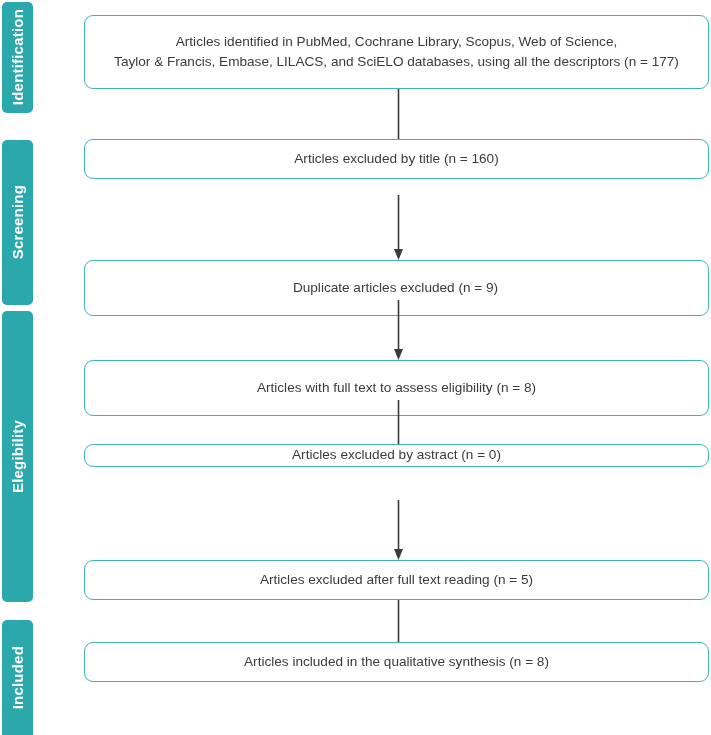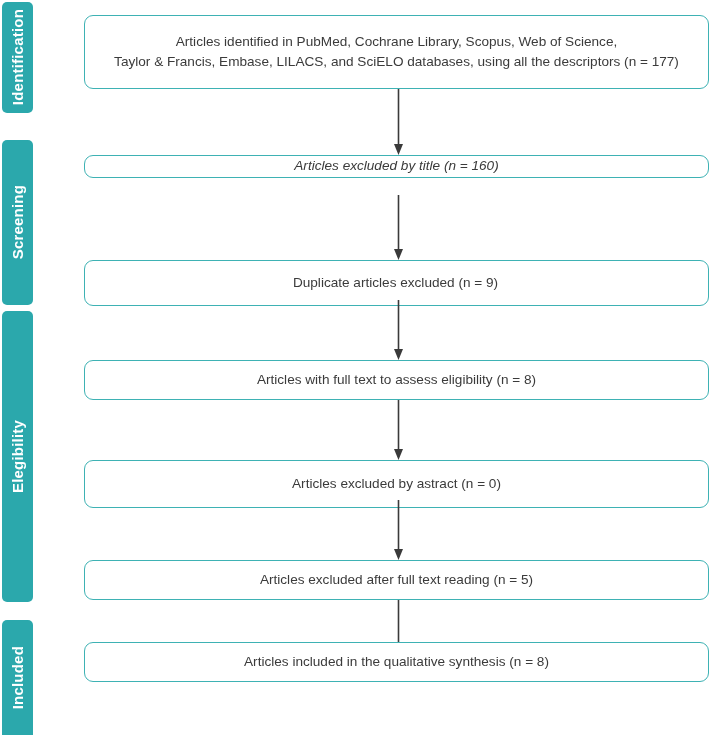--- a/index.html
+++ b/index.html
@@ -102,54 +102,54 @@
 Taylor &amp; Francis, Embase, LILACS, and SciELO databases, using all the descriptors (n = 177)</span>
   </div>
 
   <div class="connector" style="top:89px; height:66px;">
     <svg viewBox="0 0 11 66" preserveAspectRatio="none">
       <line x1="5.5" y1="0" x2="5.5" y2="56" stroke="#3a3a3a" stroke-width="1.6"></line>
       <polygon points="1,55 10,55 5.5,66" fill="#3a3a3a"></polygon>
     </svg>
   </div>
 
-  <div class="flow-box" style="top:155px; height:23px;font-style:italic;">
+  <div class="flow-box" style="top:139px; height:40px;">
     <span class="flow-box-text">Articles excluded by title (n = 160)</span>
   </div>
 
   <div class="connector" style="top:195px; height:65px;">
     <svg viewBox="0 0 11 65" preserveAspectRatio="none">
       <line x1="5.5" y1="0" x2="5.5" y2="55" stroke="#3a3a3a" stroke-width="1.6"></line>
       <polygon points="1,54 10,54 5.5,65" fill="#3a3a3a"></polygon>
     </svg>
   </div>
 
-  <div class="flow-box" style="top:260px; height:46px;padding-left:12px;">
+  <div class="flow-box" style="top:260px; height:56px;padding-left:12px;">
     <span class="flow-box-text">Duplicate articles excluded (n = 9)</span>
   </div>
 
   <div class="connector" style="top:300px; height:60px;">
     <svg viewBox="0 0 11 60" preserveAspectRatio="none">
       <line x1="5.5" y1="0" x2="5.5" y2="50" stroke="#3a3a3a" stroke-width="1.6"></line>
       <polygon points="1,49 10,49 5.5,60" fill="#3a3a3a"></polygon>
     </svg>
   </div>
 
-  <div class="flow-box" style="top:360px; height:40px;">
+  <div class="flow-box" style="top:360px; height:56px;">
     <span class="flow-box-text">Articles with full text to assess eligibility (n = 8)</span>
   </div>
 
   <div class="connector" style="top:400px; height:60px;">
     <svg viewBox="0 0 11 60" preserveAspectRatio="none">
       <line x1="5.5" y1="0" x2="5.5" y2="50" stroke="#3a3a3a" stroke-width="1.6"></line>
       <polygon points="1,49 10,49 5.5,60" fill="#3a3a3a"></polygon>
     </svg>
   </div>
 
-  <div class="flow-box" style="top:460px; height:48px;">
+  <div class="flow-box" style="top:444px; height:23px;">
     <span class="flow-box-text">Articles excluded by astract (n = 0)</span>
   </div>
 
   <div class="connector" style="top:500px; height:60px;">
     <svg viewBox="0 0 11 60" preserveAspectRatio="none">
       <line x1="5.5" y1="0" x2="5.5" y2="50" stroke="#3a3a3a" stroke-width="1.6"></line>
       <polygon points="1,49 10,49 5.5,60" fill="#3a3a3a"></polygon>
     </svg>
   </div>
 

